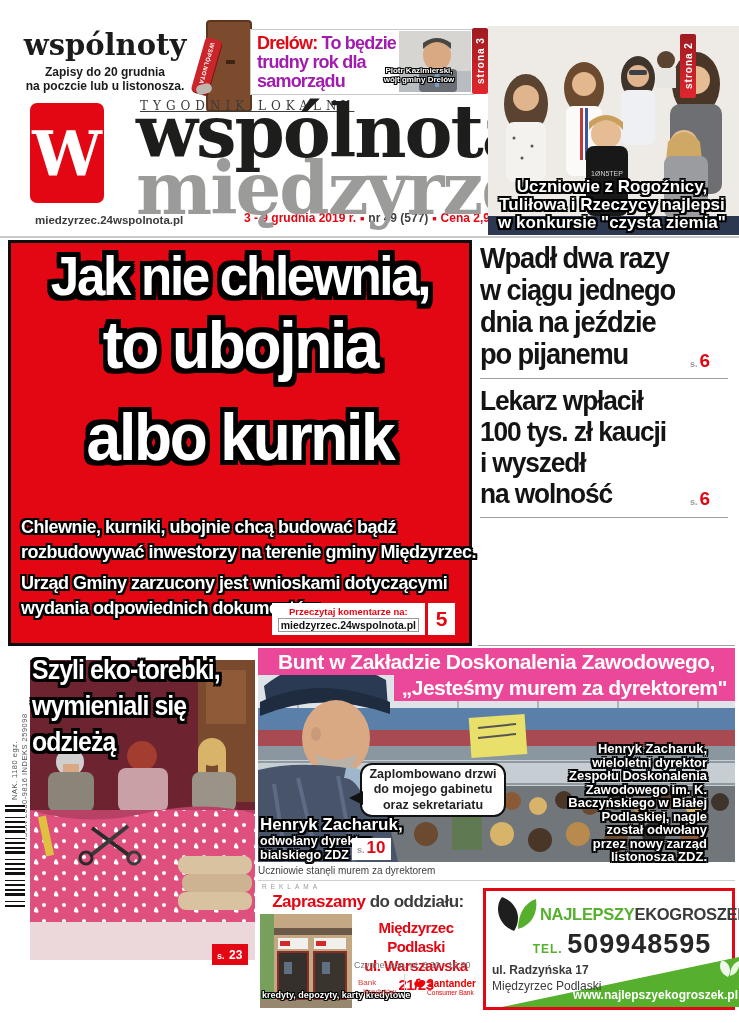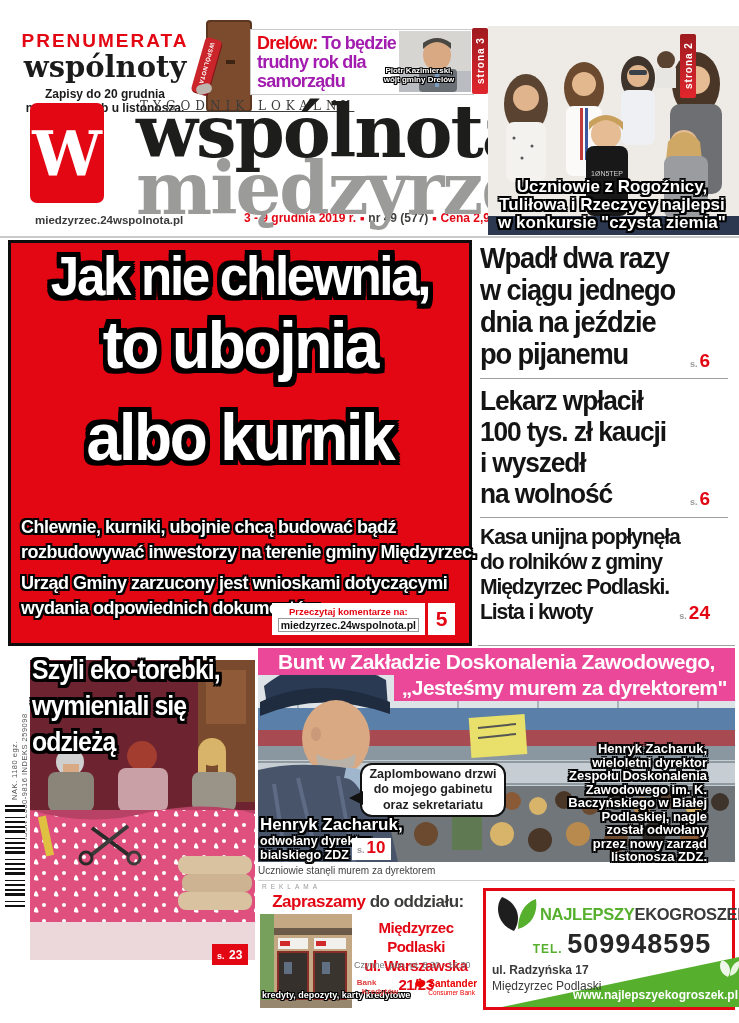--- a/index.html
+++ b/index.html
@@ -33,21 +33,20 @@
   .bubble{background:#fff;border:2px solid #111;border-radius:12px;display:flex;align-items:center;justify-content:center;text-align:center;font-weight:bold;color:#222;}
   .bubble:before{content:"";position:absolute;left:-13px;bottom:10px;width:0;height:0;
         border-top:7px solid transparent;border-bottom:7px solid transparent;border-right:14px solid #111;}
 </style>
 </head>
 <body>
 
 <div id="page">
 
   <div class="abs" style="left:15px;top:30px;width:180px;text-align:center;">
-    <div class="red b" style="font-size:19px;letter-spacing:2px;">PRENUMERATA</div>
     <div class="serif b" style="font-size:29px;margin-top:-2px;color:#1b1b1b;">wspólnoty</div>
     <div class="b" style="font-size:12px;margin-top:3px;">Zapisy do 20 grudnia</div>
     <div class="b" style="font-size:12px;">na poczcie lub u listonosza.</div>
   </div>
 
   <div class="abs" style="left:196px;top:20px;width:52px;height:88px;">
     <div class="abs" style="left:10px;top:0;width:42px;height:88px;background:#7c4a2c;border:2px solid #5d3620;border-radius:4px;"></div>
     <div class="abs" style="left:30px;top:40px;width:9px;height:4px;background:#3d2413;"></div>
     <div class="abs" style="left:2px;top:18px;width:17px;height:56px;background:#c9252b;border-radius:4px;transform:rotate(16deg);box-shadow:1px 1px 0 #7d1418;">
       <span class="abs white b" style="left:5px;top:4px;font-size:6px;writing-mode:vertical-rl;letter-spacing:.5px;">WSPÓLNOTA</span>
@@ -180,31 +179,20 @@
         <span class="rc-line">Lekarz wpłacił</span>
         <span class="rc-line">100 tys. zł kaucji</span>
         <span class="rc-line">i wyszedł</span>
         <span class="rc-line">na wolność</span>
       </div>
       <div class="abs" style="right:28px;top:103px;">
         <span class="smark">s.</span><span class="pnum">6</span>
       </div>
     </div>
     <div class="thin" style="margin:8px 10px 6px 0;"></div>
-    <div style="position:relative;">
-      <div class="rc-title" style="font-size:22.5px;line-height:25px;">
-        <span class="rc-line">Kasa unijna popłynęła</span>
-        <span class="rc-line">do rolników z gminy</span>
-        <span class="rc-line">Międzyrzec Podlaski.</span>
-        <span class="rc-line">Lista i kwoty</span>
-      </div>
-      <div class="abs" style="right:28px;top:78px;">
-        <span class="smark">s.</span><span class="pnum">24</span>
-      </div>
-    </div>
   </div>
   <div class="abs thin" style="left:478px;top:645px;width:257px;"></div>
 
   <div class="abs vtext" style="left:10px;top:690px;height:110px;">NAK. 1180 egz.</div>
   <div class="abs vtext" style="left:20px;top:690px;height:150px;">ISSN 2080-9816  INDEKS 259098</div>
   <div class="abs barcode" style="left:5px;top:805px;width:20px;height:105px;"></div>
 
   <div class="abs" style="left:30px;top:660px;width:225px;height:300px;">
     <svg width="225" height="300" viewBox="0 0 225 300">
       <rect width="225" height="300" fill="#f0dfe2"></rect>
@@ -365,21 +353,21 @@
       <rect x="62" y="48" width="8" height="12" fill="#6a7e96" opacity=".8"></rect>
       <rect y="86" width="92" height="8" fill="#97876e"></rect>
     </svg>
     <div class="abs white b o1" style="left:4px;top:100px;width:120px;font-size:9px;white-space:nowrap;">kredyty, depozyty, karty kredytowe</div>
     <div class="abs red b" style="left:96px;top:28px;width:124px;text-align:center;font-size:15px;line-height:19px;letter-spacing:-.5px;">
       <div>Międzyrzec Podlaski</div>
       <div>ul. Warszawska 21/23</div>
     </div>
     <div class="abs" style="left:96px;top:70px;width:124px;text-align:left;font-size:9px;color:#777;">Czynne: pon.-pt. 8.30 - 16.30</div>
     <div class="abs" style="left:100px;top:84px;width:118px;display:flex;align-items:center;justify-content:center;gap:8px;">
-      <div style="text-align:left;color:#e03a3a;font-size:8px;font-weight:bold;line-height:9px;">
+      <div style="text-align:left;color:#e03a3a;font-size:8px;font-weight:normal;line-height:9px;">
         <div>Bank</div>
         <div style="padding-left:5px;">Kredytów</div>
       </div>
       <div style="width:1px;height:26px;background:#d5d5d5;"></div>
       <div style="text-align:left;">
         <div style="display:flex;align-items:center;gap:2px;">
           <svg width="12" height="11" viewBox="0 0 12 11">
             <path fill="#ec0000" d="M6 0 C7.5 2.2 10.5 3 10.8 6.2 A4.9 3.4 0 0 1 1.2 6.2 C1.5 3 4.5 2.2 6 0 Z M4 2.5 C4.8 4 7.2 4 8 2.5"></path>
           </svg>
           <span style="color:#ec0000;font-weight:bold;font-size:10px;">Santander</span>

